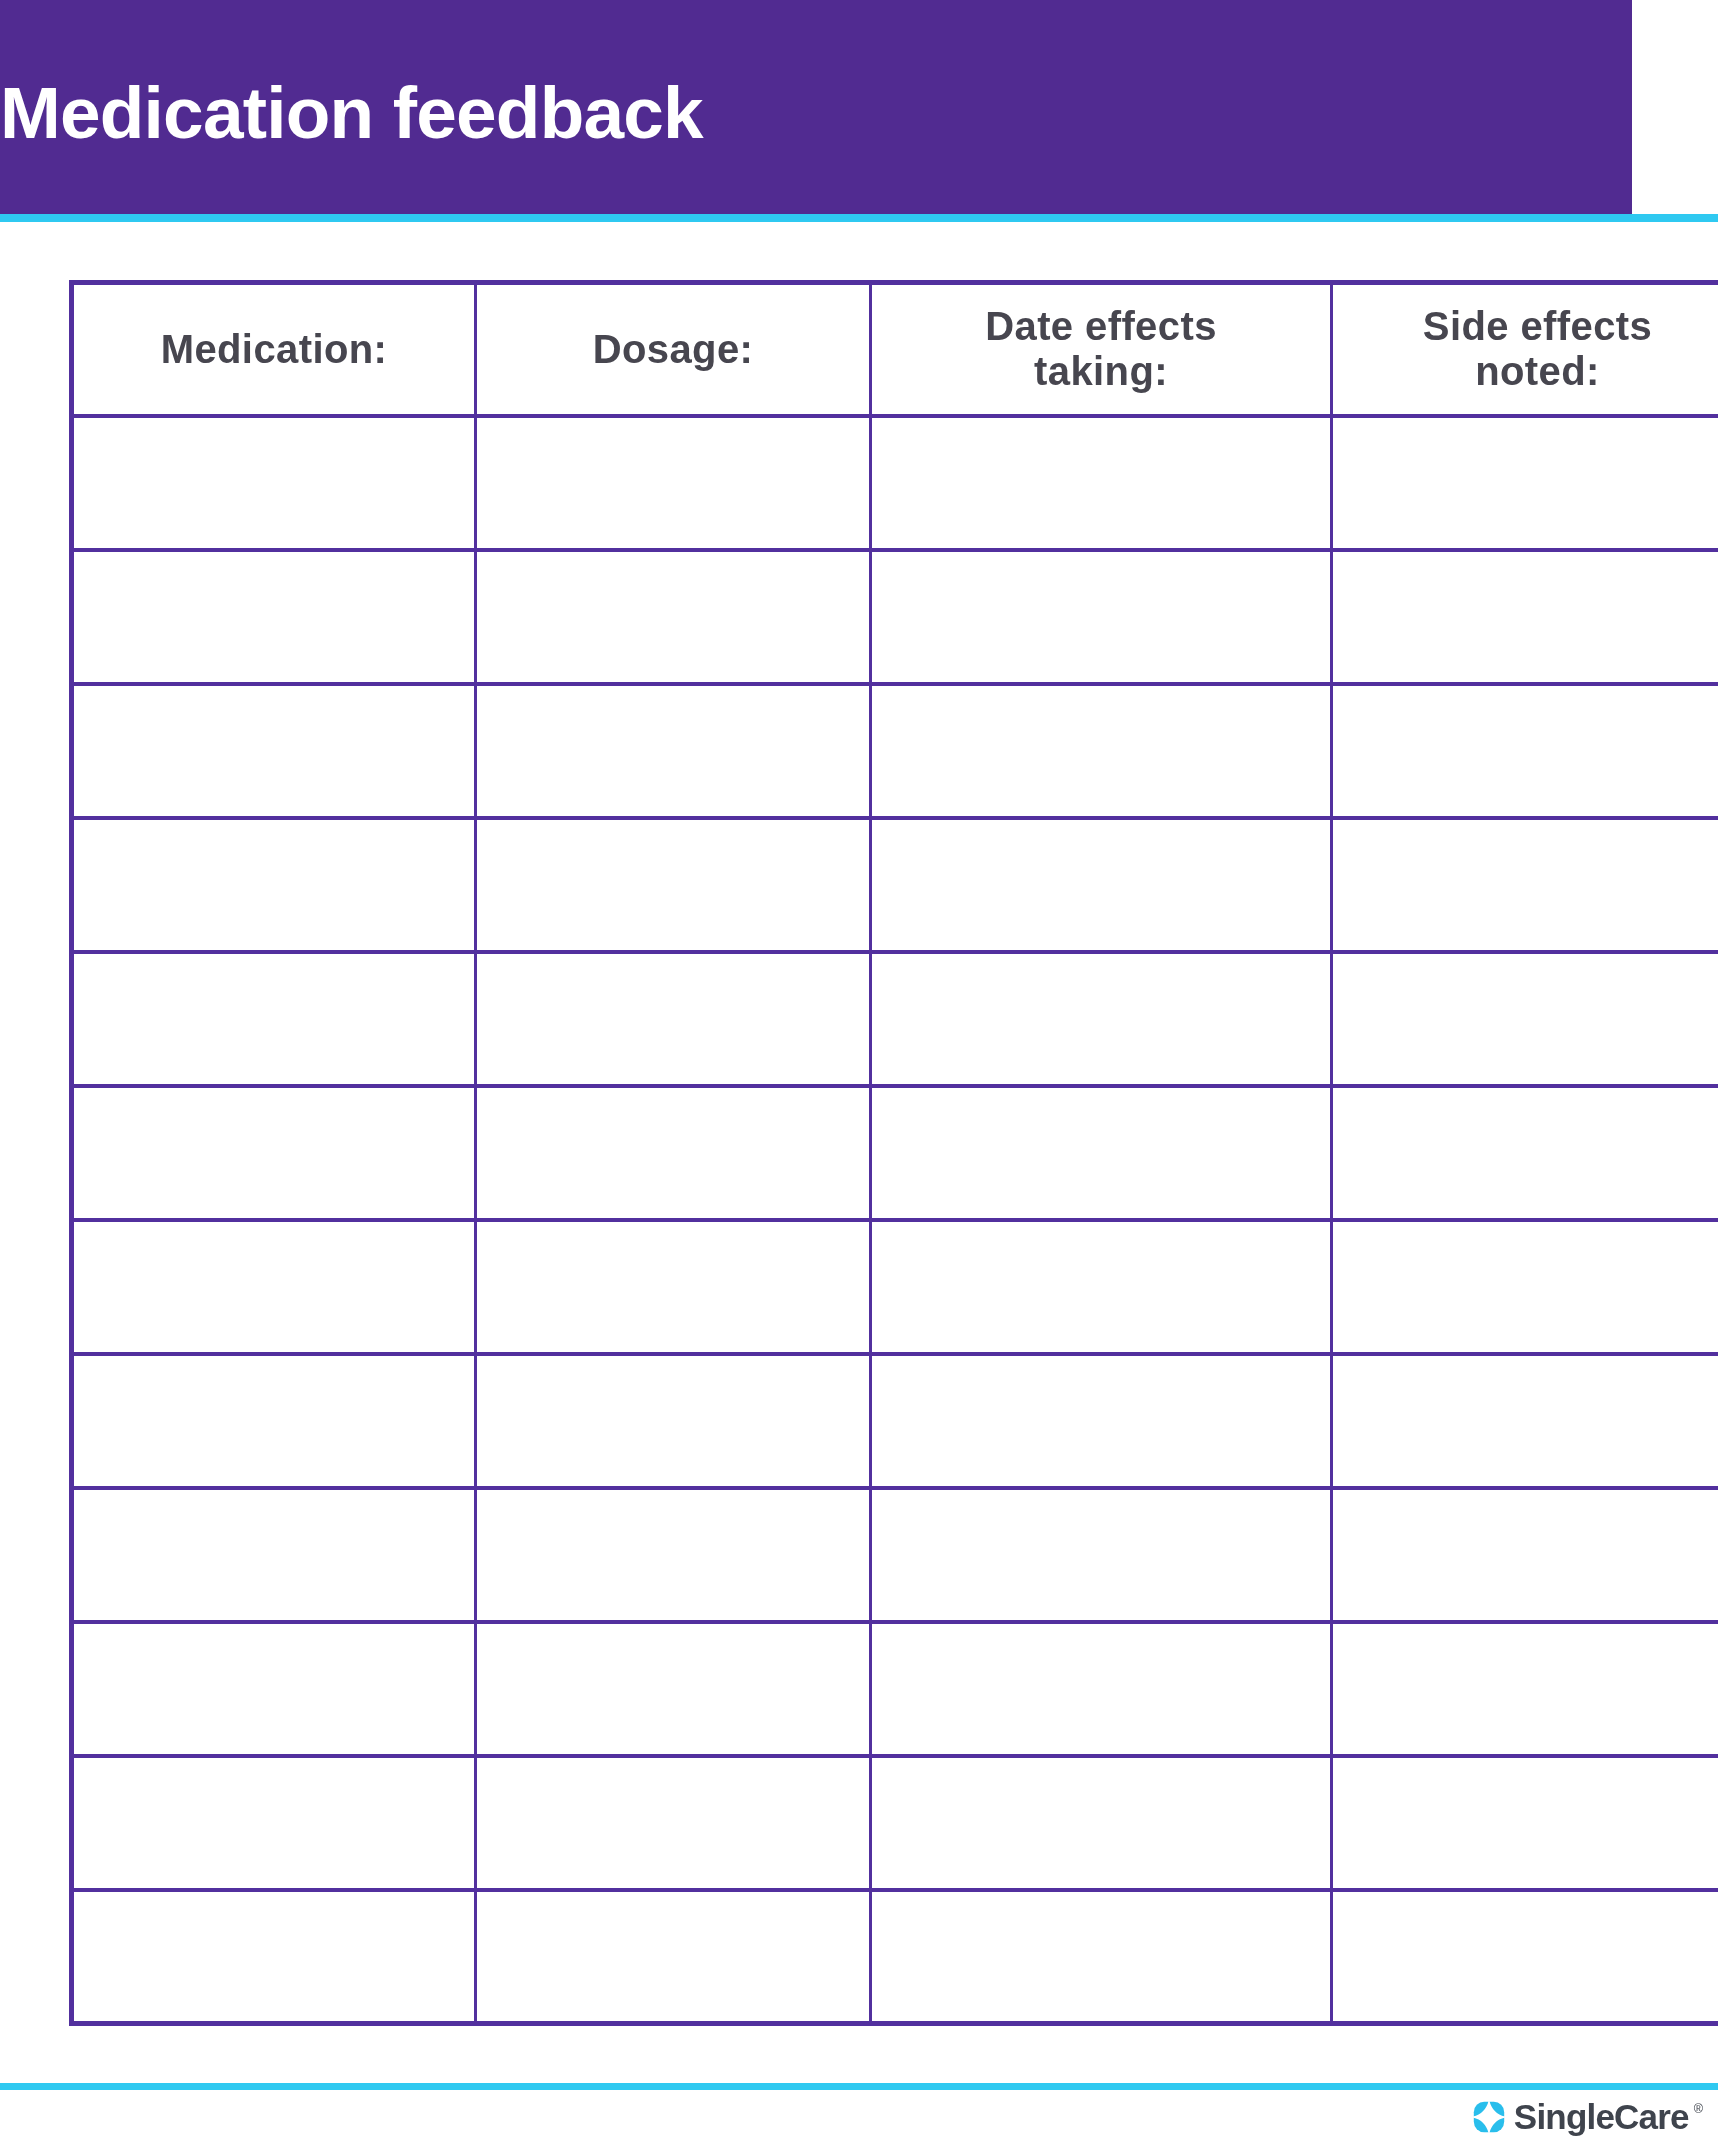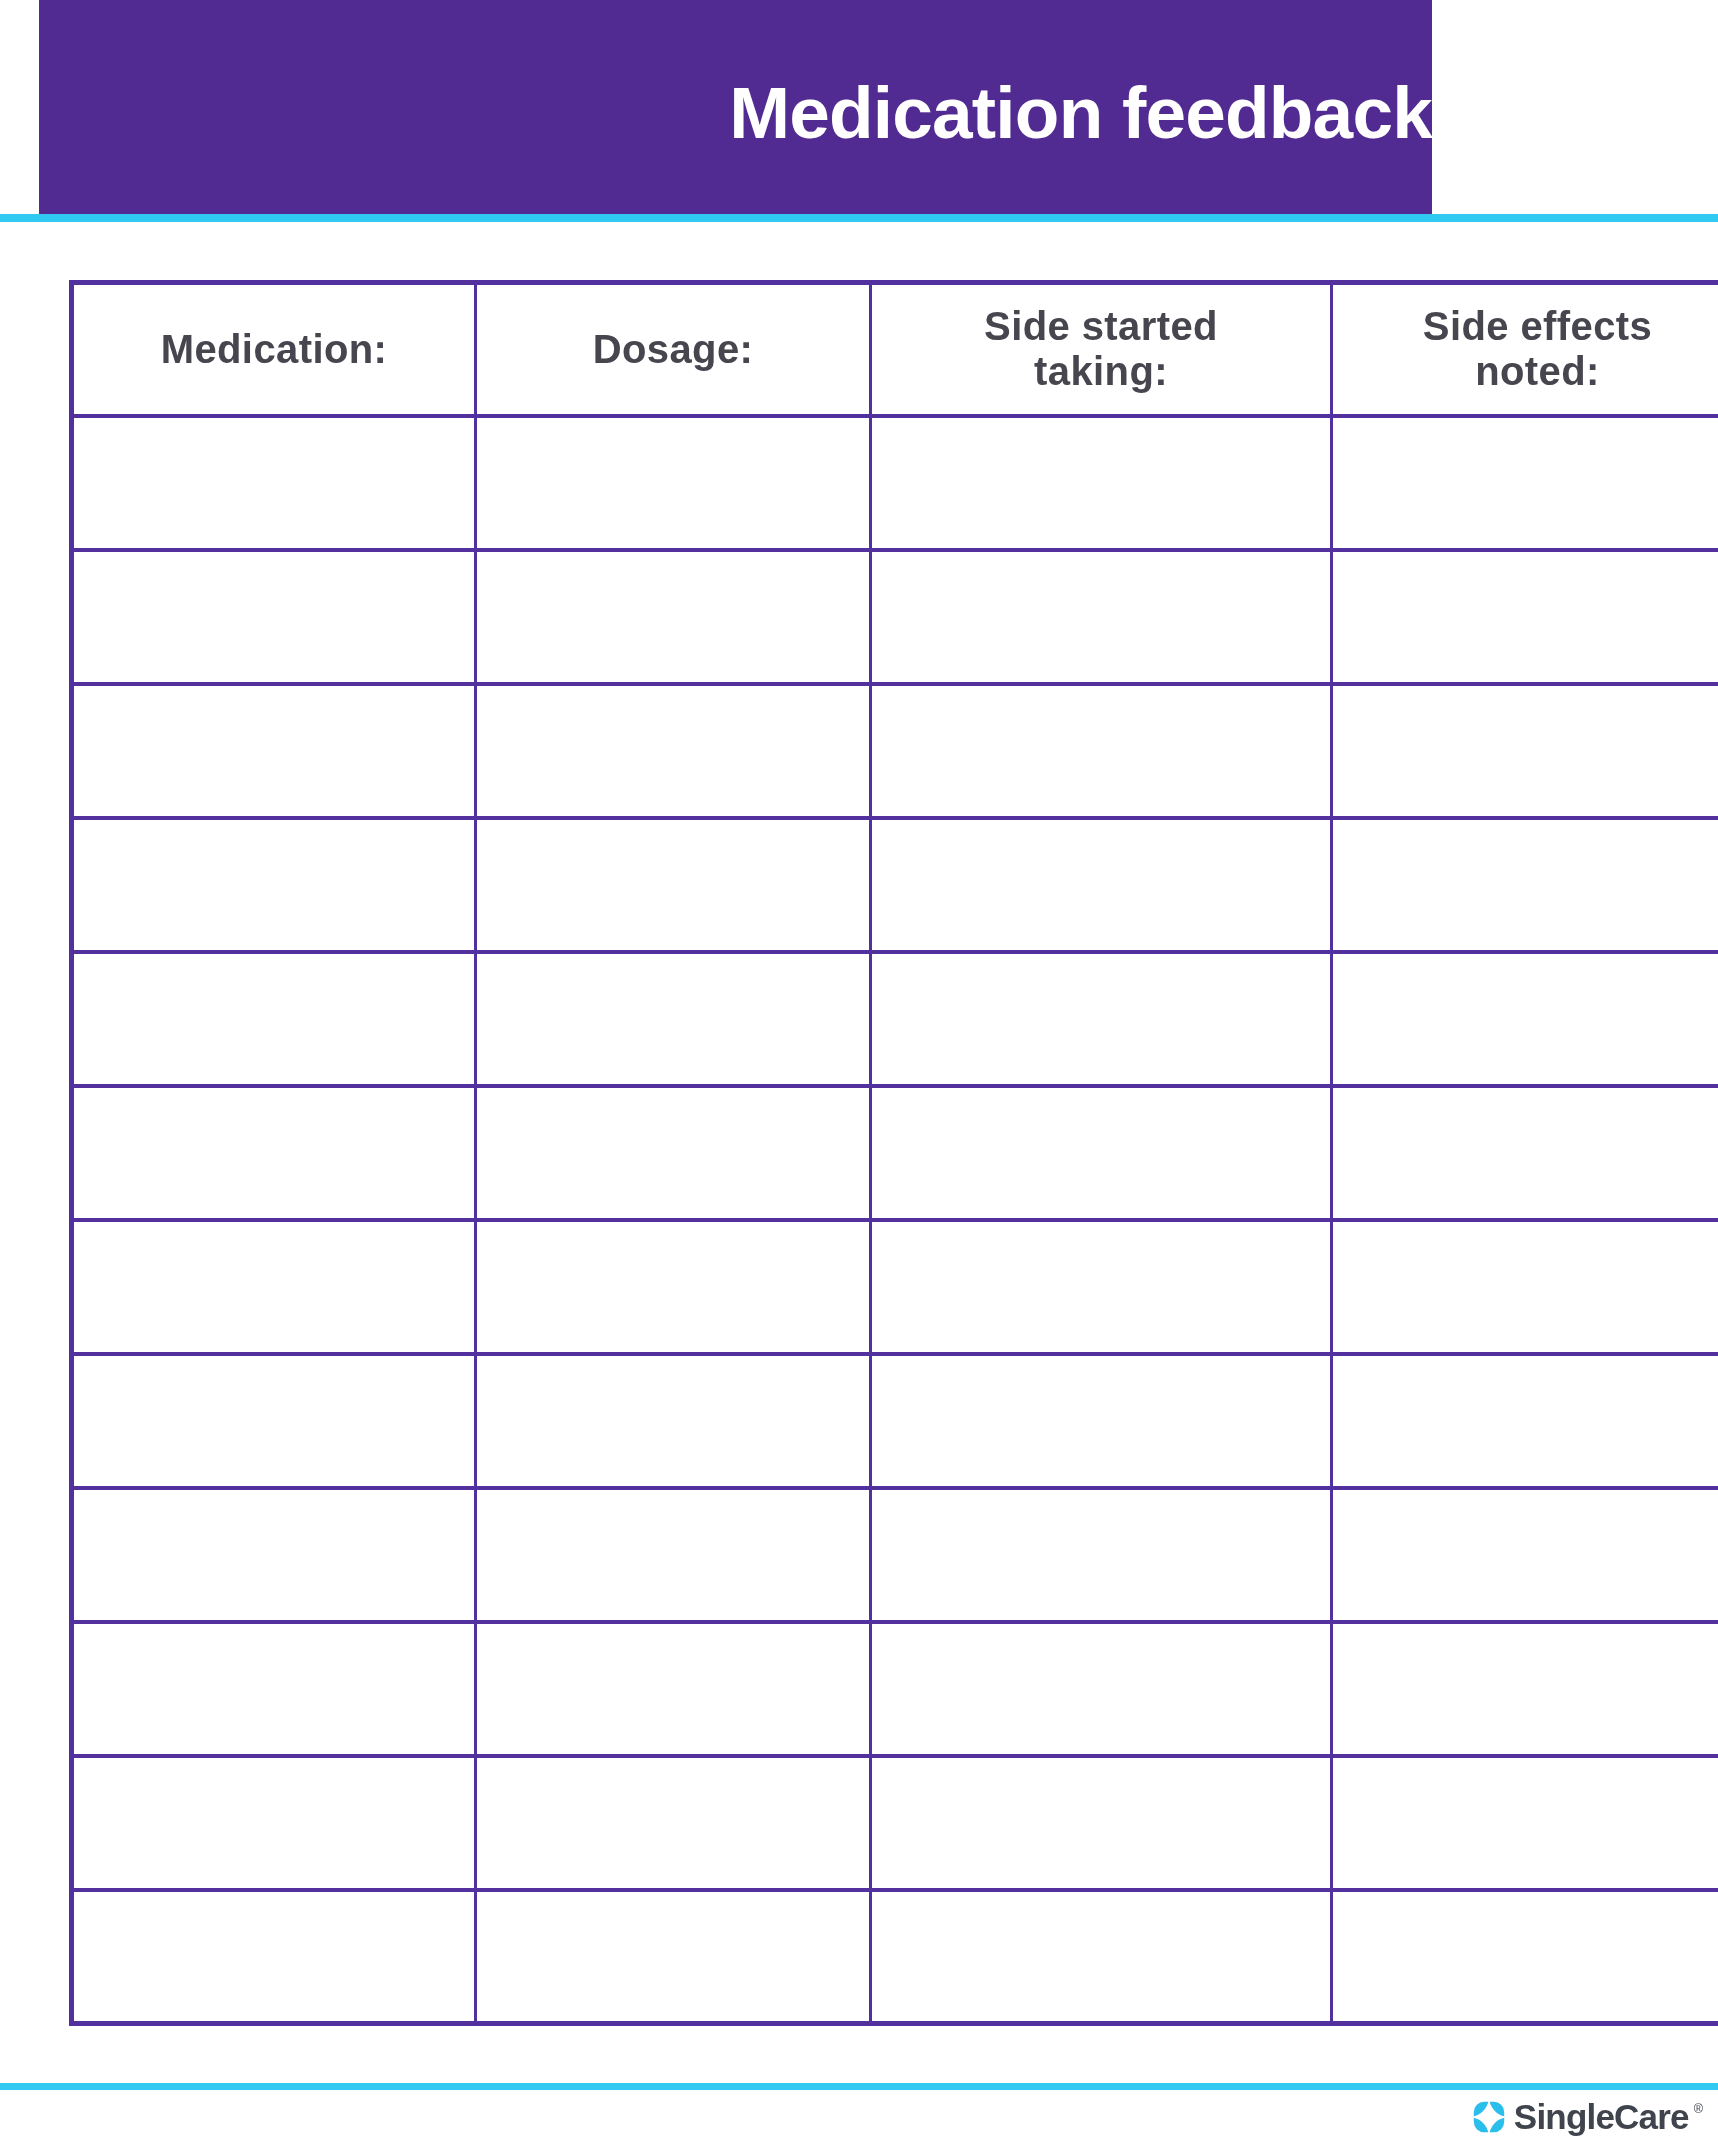--- a/index.html
+++ b/index.html
@@ -15,28 +15,27 @@
     width: 1718px;
     height: 2148px;
     background: #ffffff;
     font-family: "Liberation Sans", sans-serif;
     overflow: hidden;
     position: relative;
   }
   .header-banner {
     position: absolute;
     top: 0; left: 0;
-    width: 1393px;
+    width: 1632px;
     height: 214px;
     background: var(--purple);
     display: flex;
     align-items: center;
-    justify-content: flex-end;
+    justify-content: flex-start;
     padding-top: 11.7px;
-    margin-left: 39px;
   }
   .page-title {
     color: #ffffff;
     font-size: 73px;
     font-weight: bold;
     letter-spacing: -0.8px;
   }
   .header-accent {
     position: absolute;
     top: 214px; left: 0;
@@ -123,21 +122,21 @@
   <colgroup>
     <col style="width:404px">
     <col style="width:395px">
     <col style="width:461px">
     <col style="width:413px">
   </colgroup>
   <thead>
     <tr>
       <th>Medication:</th>
       <th>Dosage:</th>
-      <th>Side started
+      <th>Date effects
 taking:</th>
       <th>Side effects
 noted:</th>
     </tr>
   </thead>
   <tbody>
       <tr>
         <td></td>
         <td></td>
         <td></td>

